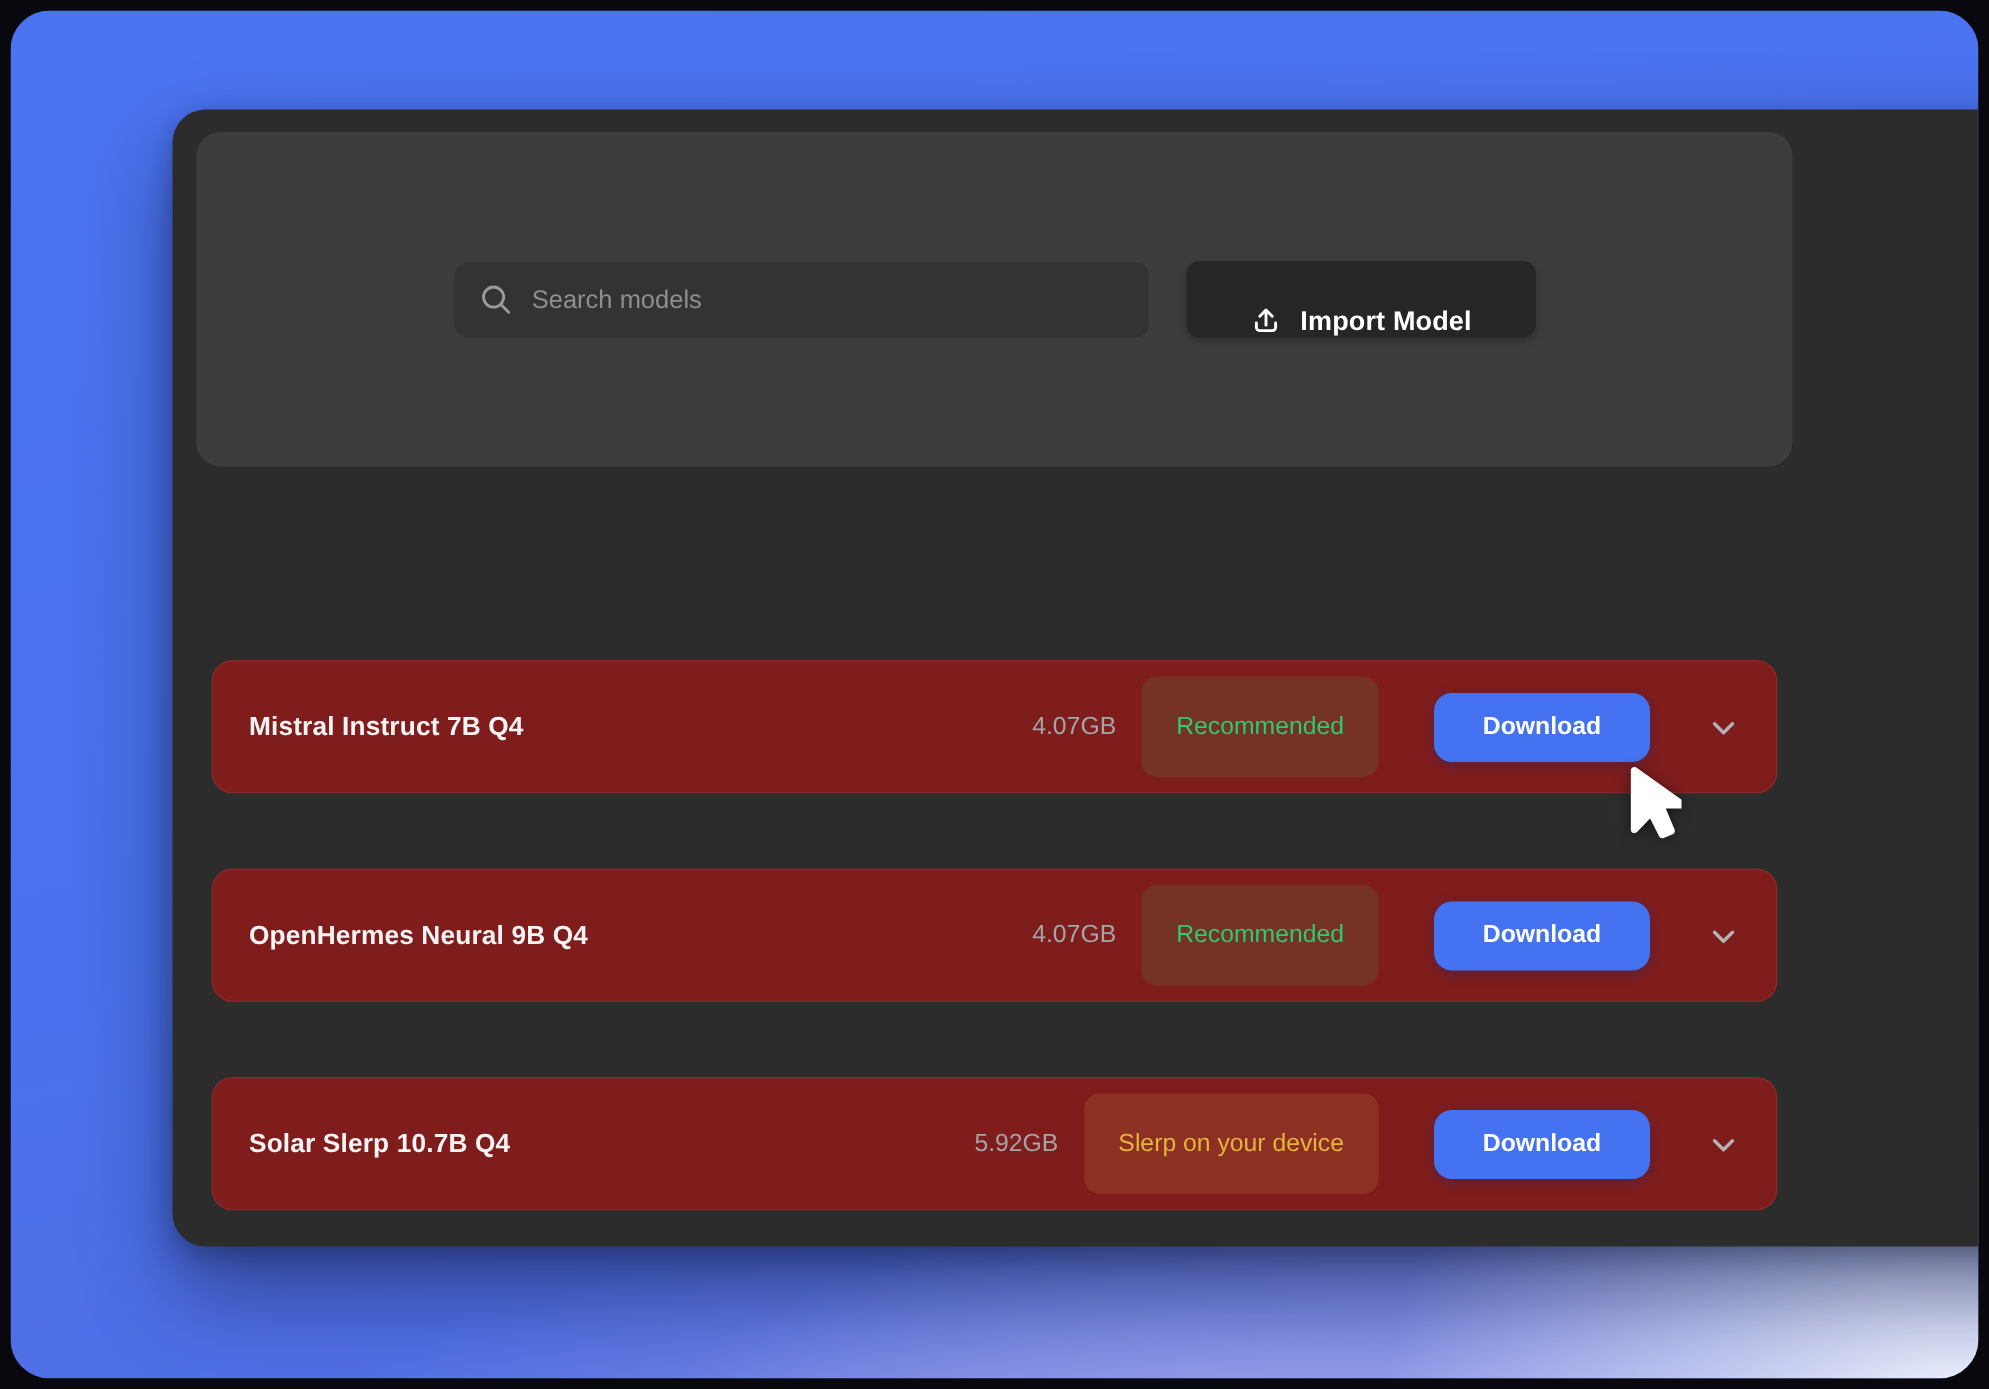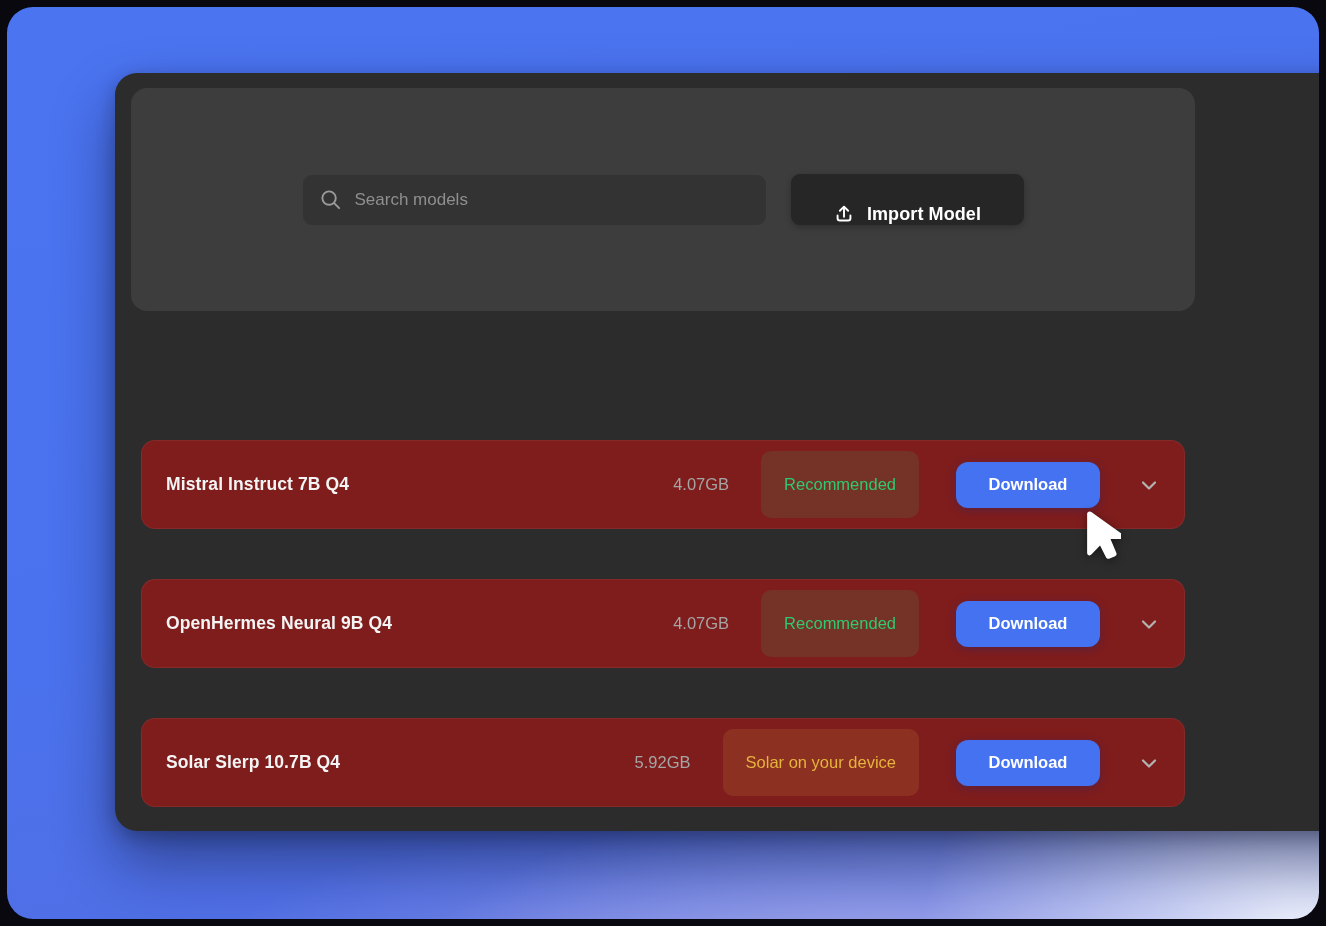--- a/index.html
+++ b/index.html
@@ -92,21 +92,21 @@
   .model-name {
     margin-left:24px;
     color:#f4f4f4; font-size:17.5px; font-weight:700;
     letter-spacing:0.1px;
   }
   .row-right { display:flex; align-items:center; margin-left:auto; }
   .model-size { color:#a5a5a5; font-size:16.5px; margin-right:17px; }
   .badge {
     font-size:16.5px; font-weight:400;
     padding:24px 23px; border-radius:10px;
-    margin-right:37px; white-space:nowrap;margin-left:15px;
+    margin-right:37px; white-space:nowrap;
   }
   .badge--success { color:#2fca6f; background:rgba(47,202,111,0.12); }
   .badge--warning { color:#e6b33d; background:rgba(230,179,61,0.13); }
   .download-btn {
     min-width:144px; height:46px;
     background:#4472f0;
     border:none; border-radius:12px;
     color:#ffffff; font-size:16.5px; font-weight:700;
     font-family:"Liberation Sans", sans-serif;
     margin-right:36px; cursor:pointer;
@@ -181,21 +181,21 @@
                 <path d="M6 9.5 12 15.5 18 9.5"></path>
               </svg>
           </button>
         </div>
       </div>
 
       <div class="model-row">
         <div class="model-name">Solar Slerp 10.7B Q4</div>
         <div class="row-right">
           <div class="model-size">5.92GB</div>
-          <div class="badge badge--warning">Solar on your device</div>
+          <div class="badge badge--warning">Slerp on your device</div>
           <button class="download-btn">Download</button>
           <button class="row-chevron">
             <svg width="24" height="24" viewBox="0 0 24 24" fill="none" stroke="currentColor" stroke-width="2.2" stroke-linecap="round" stroke-linejoin="round">
                 <path d="M6 9.5 12 15.5 18 9.5"></path>
               </svg>
           </button>
         </div>
       </div>
 
     </div>

